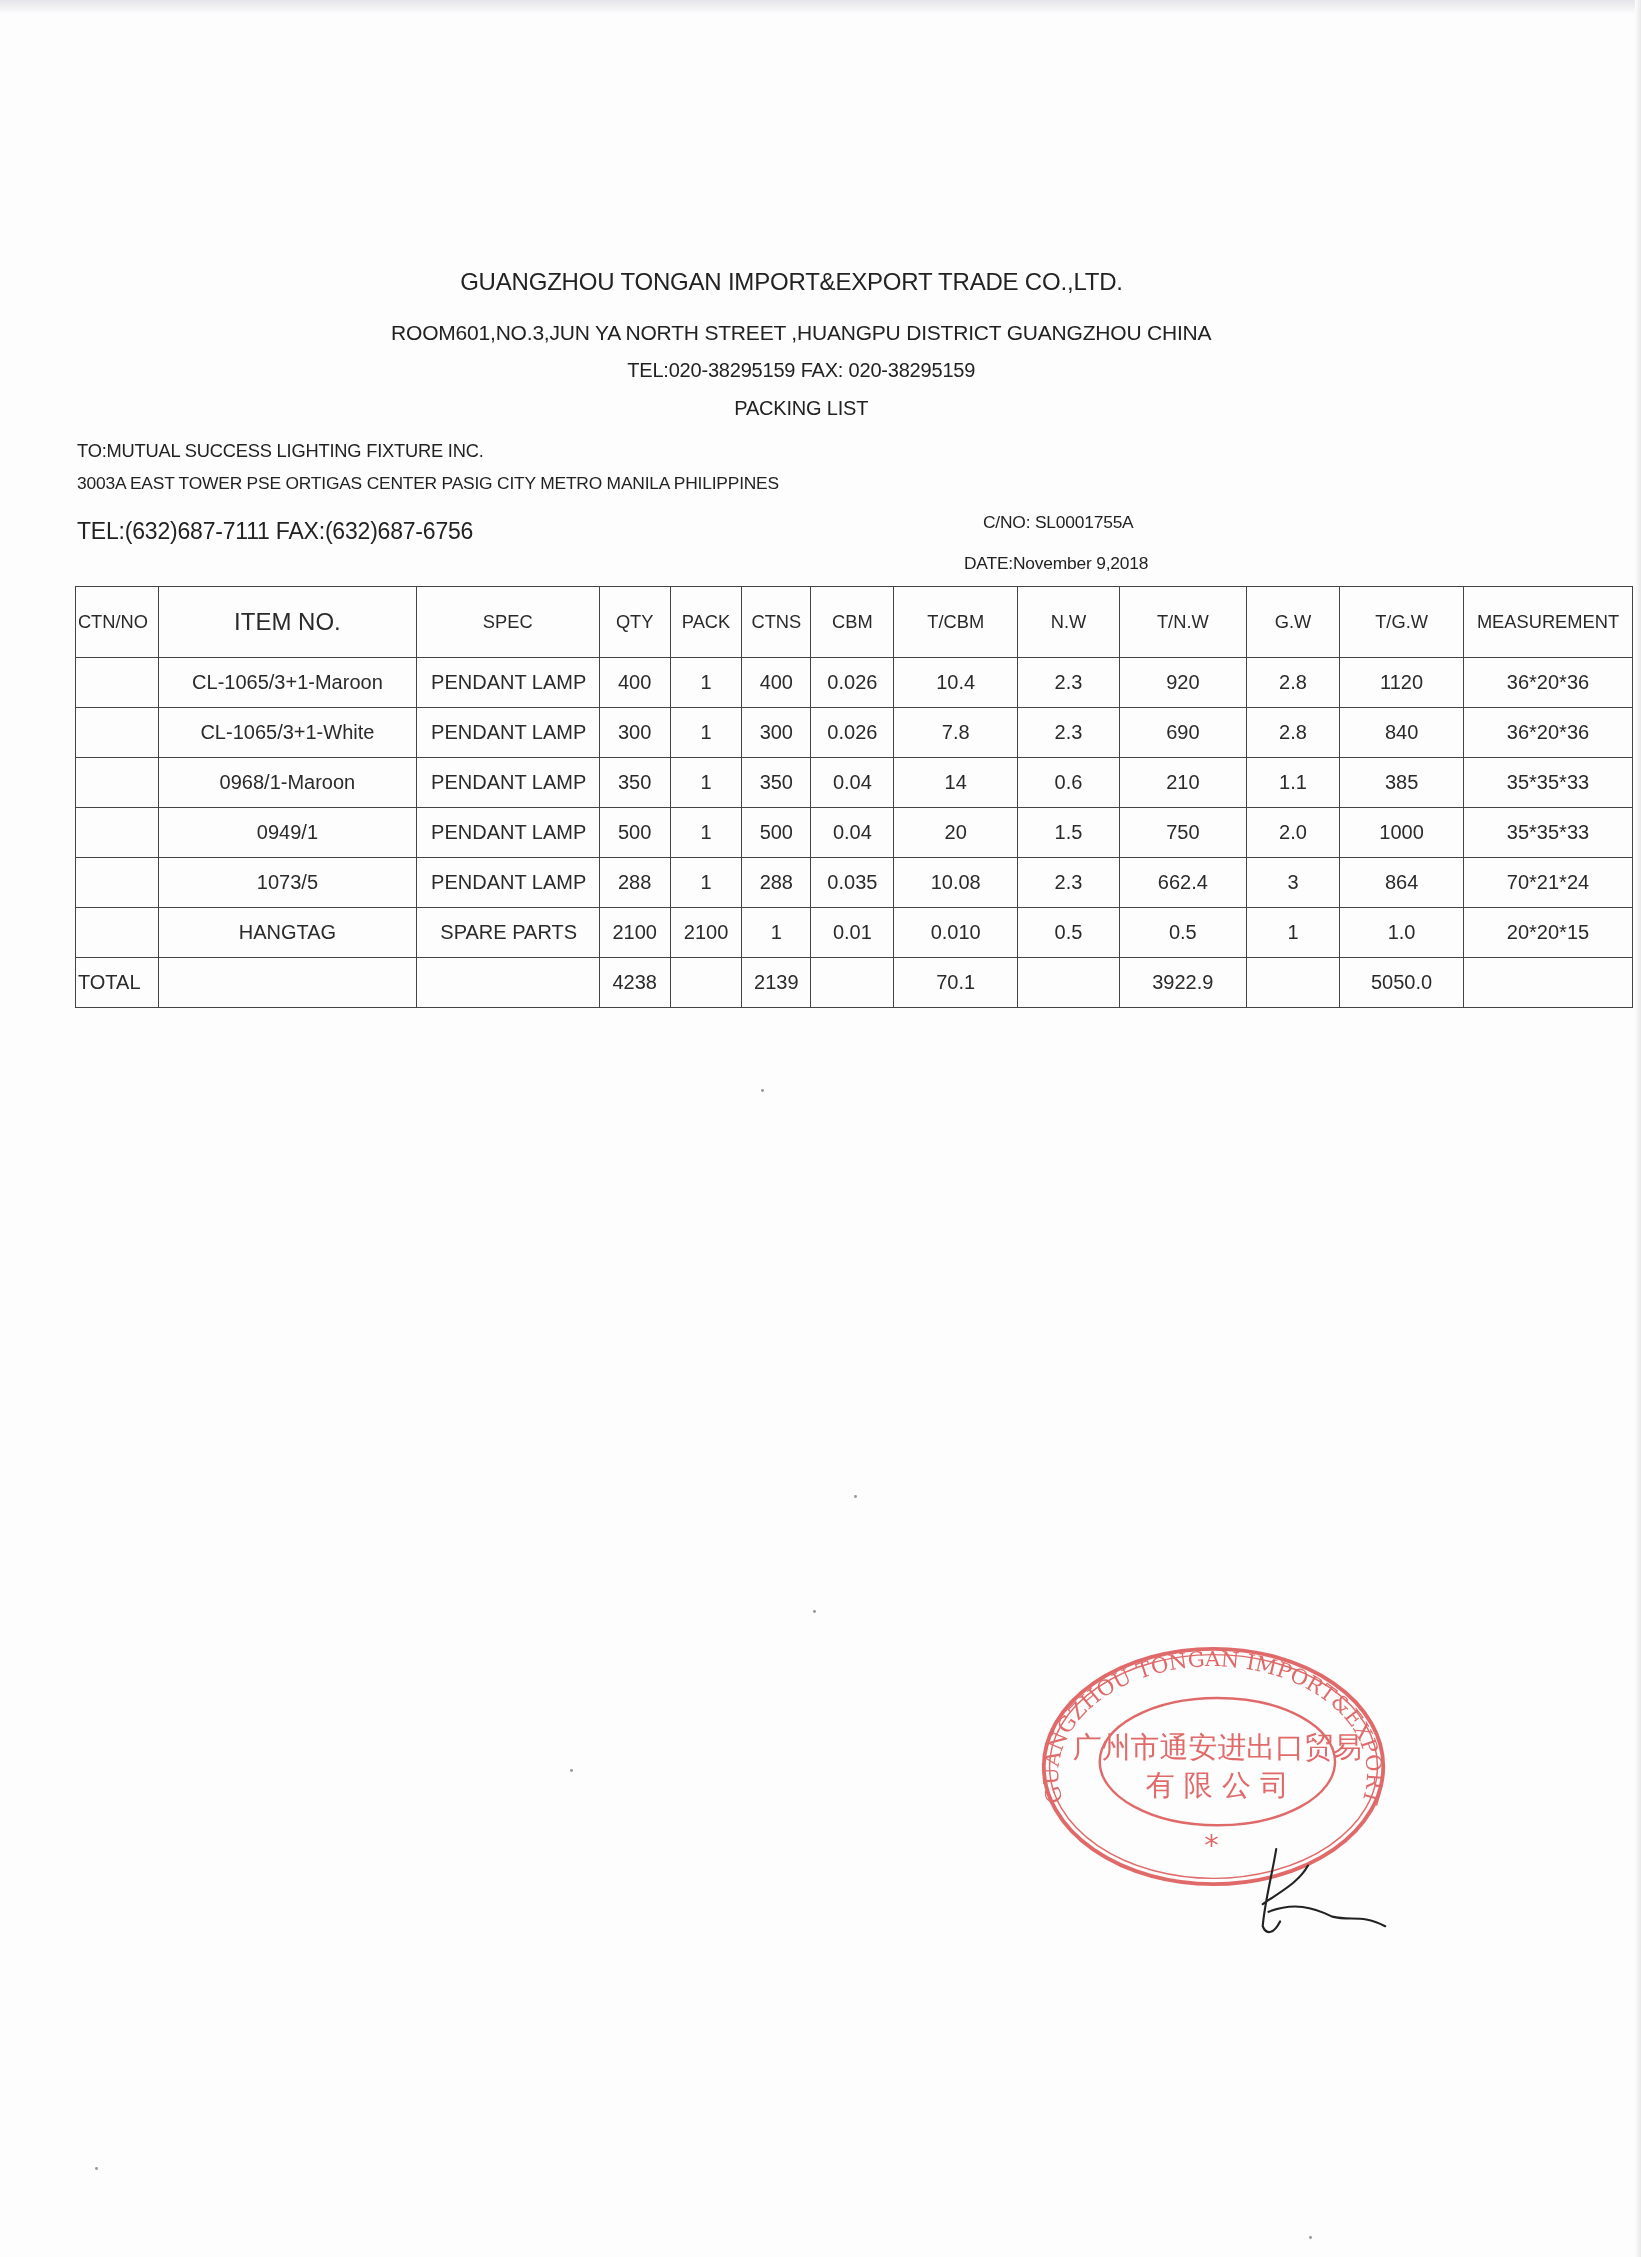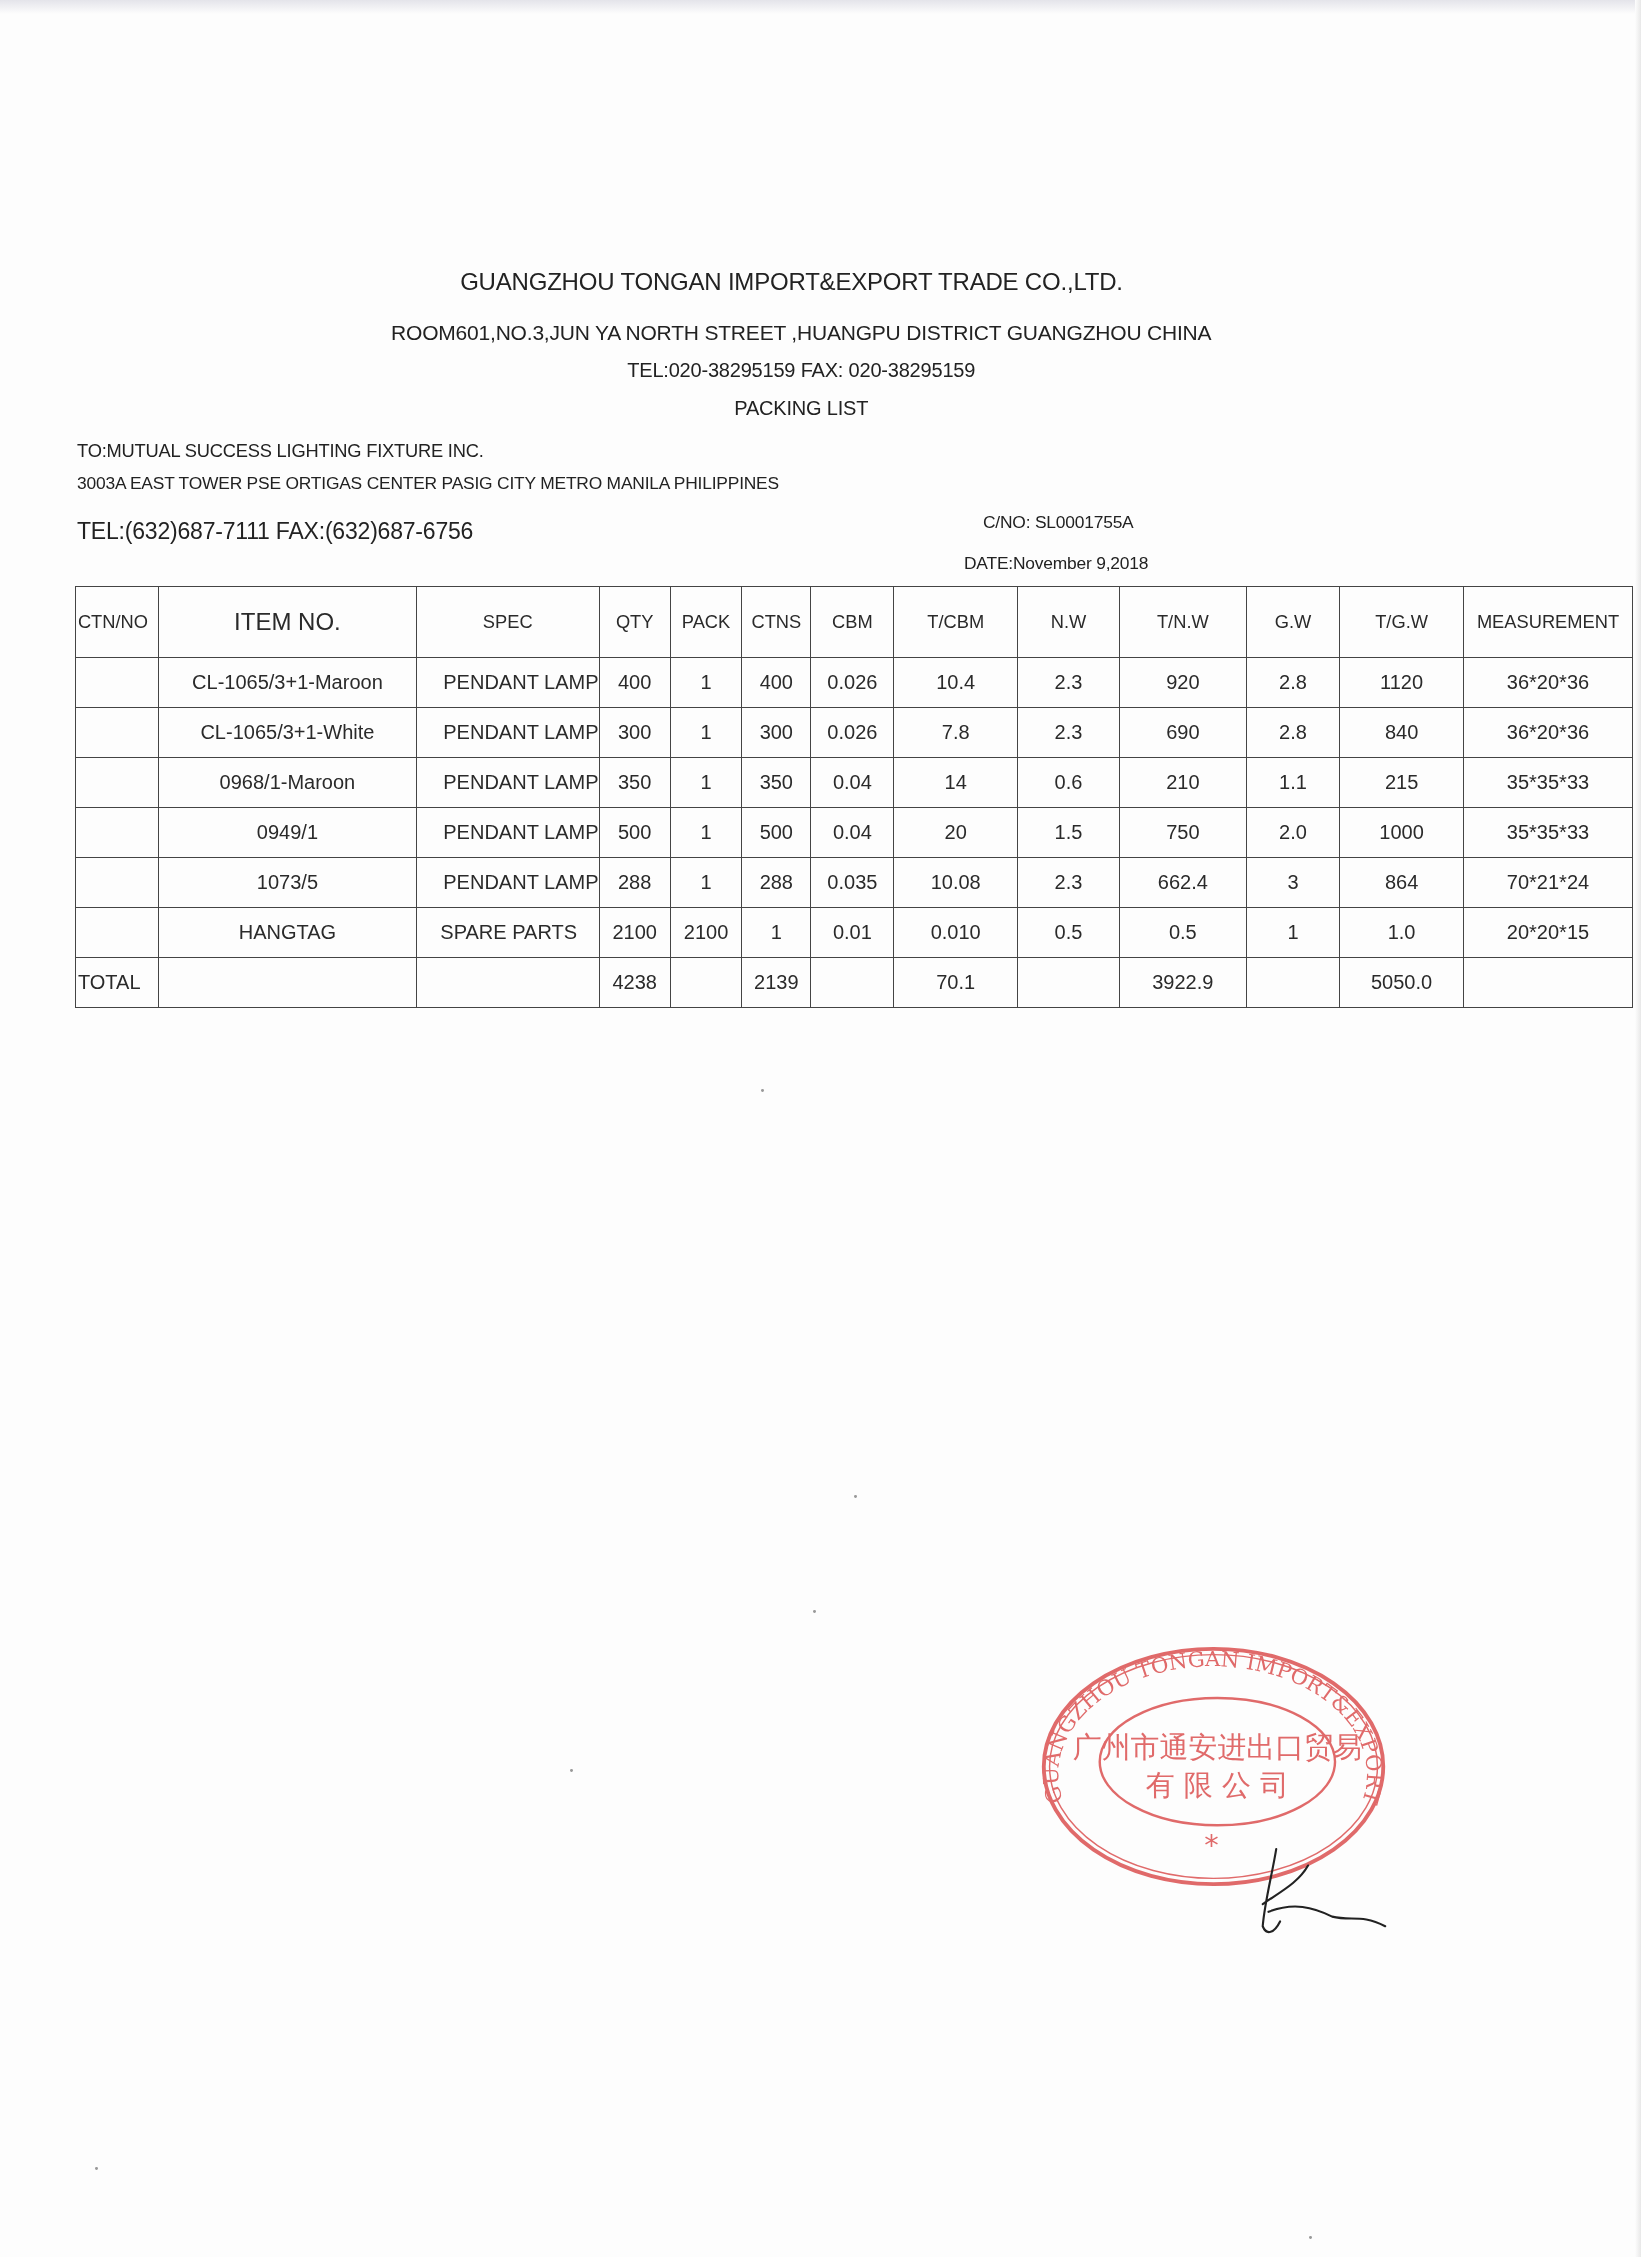--- a/index.html
+++ b/index.html
@@ -18,21 +18,21 @@
   .totel { left:77px; top:518px; font-size:23px;text-align:right; }
   .cno { left:983px; top:512px; font-size:17.4px; }
   .date { left:964px; top:553px; font-size:17.4px; }
 
   table.pl { position:absolute; left:75px; top:586px; width:1558px; border-collapse:collapse;
              font-size:20px; color:#2a2a2a; }
   table.pl td, table.pl th { border:1.4px solid #444; text-align:center; padding:0; font-weight:normal; }
   table.pl th { height:70px; font-size:18.3px; }
   table.pl td { height:49px; }
   table.pl th.ctn, table.pl td.ctn { text-align:left; padding-left:1.9px; }
-  table.pl td.spec { text-align:right; padding-left:1.9px; }
+  table.pl td.spec { text-align:center; padding-left:1.9px; }
   table.pl td.spec.center { text-align:center; }
 
   .stamp { position:absolute; left:1038px; top:1641px; width:352px; height:251px; }
   .stamp svg { width:100%; height:100%; }
   .signature { position:absolute; left:1255px; top:1844px; width:135px; height:97px; }
   .speck { position:absolute; width:2.9px; height:2.9px; background:#999; border-radius:50%; }
 </style>
 </head>
 <body>
 
@@ -119,21 +119,21 @@
         <td>0968/1-Maroon</td>
         <td class="spec">PENDANT LAMP</td>
         <td>350</td>
         <td>1</td>
         <td>350</td>
         <td>0.04</td>
         <td>14</td>
         <td>0.6</td>
         <td>210</td>
         <td>1.1</td>
-        <td>215</td>
+        <td>385</td>
         <td>35*35*33</td>
       </tr>
       <tr>
         <td class="ctn"></td>
         <td>0949/1</td>
         <td class="spec">PENDANT LAMP</td>
         <td>500</td>
         <td>1</td>
         <td>500</td>
         <td>0.04</td>

